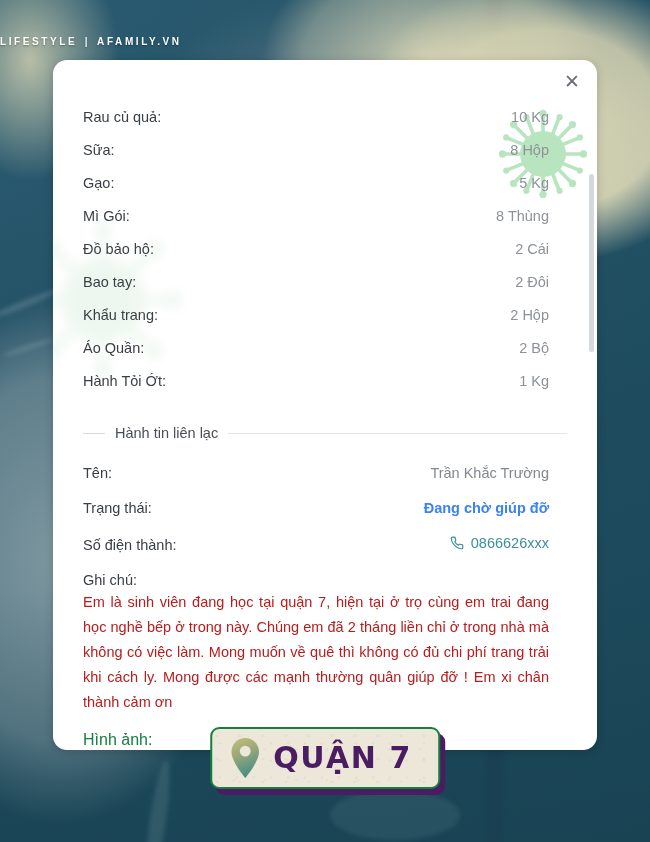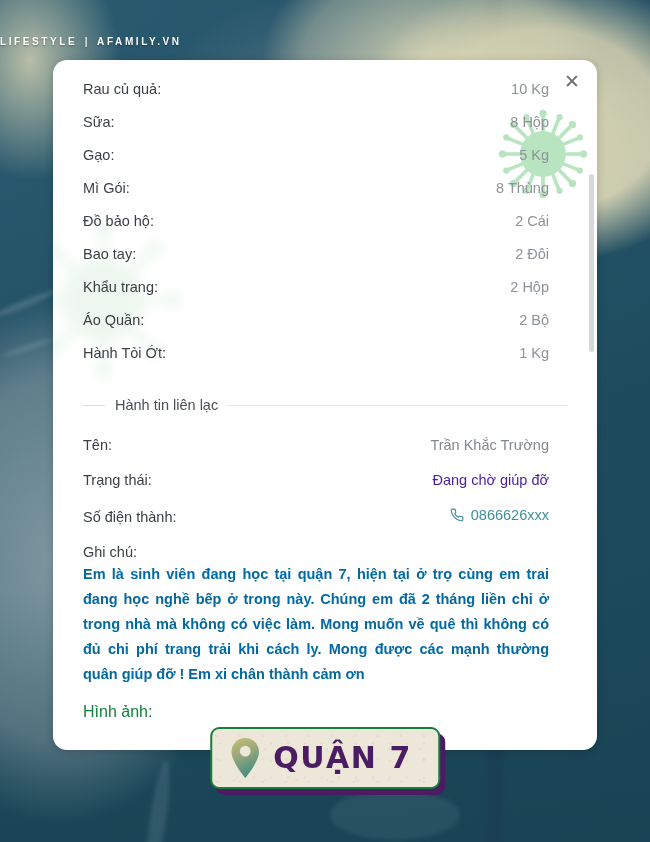--- a/index.html
+++ b/index.html
@@ -95,20 +95,21 @@
     width: 160px; height: 160px;
     opacity: 0.13;
     filter: blur(6px);
     z-index: 0;
   }
 
   .card-inner {
     position: relative;
     z-index: 2;
     padding: 12px 30px 0 30px;
+    margin-top: 28px;
   }
 
   
   .close-btn {
     position: absolute;
     top: 11px; right: 14px;
     width: 22px; height: 22px;
     font-size: 19px;
     line-height: 22px;
     text-align: center;
@@ -153,37 +154,36 @@
     color: #4a4f55;
     white-space: nowrap;
   }
   .section-divider .line-right {
     flex: 1; height: 1px; background: #e4e7ea;
   }
 
   
   .contact .row { padding: 9.5px 0; }
   .contact .value.name { color: #83888e; }
-  .contact .value.status { color: #4c1d95; }
+  .contact .value.status { color: #3b82f6; font-weight: bold; }
   .contact .value.phone { color: #3f8e9b; display: inline-flex; align-items: center; gap: 7px; }
   .phone-icon { display: inline-block; width: 14px; height: 14px; color: #3f8e9b; }
 
   
   .note-label {
     font-size: 14.5px;
     color: #3a3f45;
     padding: 9.5px 0 2px 0;
   }
   .note-text {
     font-size: 14.5px;
     line-height: 1.73;
-    color: #0369a1;
+    color: #b91c1c;
     text-align: justify;
     padding-right: 18px;
-    font-weight: bold;
   }
   .image-label {
     font-size: 16px;
     color: #15803d;
     padding: 16px 0 10px 0;
   }
 
   
   .scrollbar-track {
     position: absolute;

